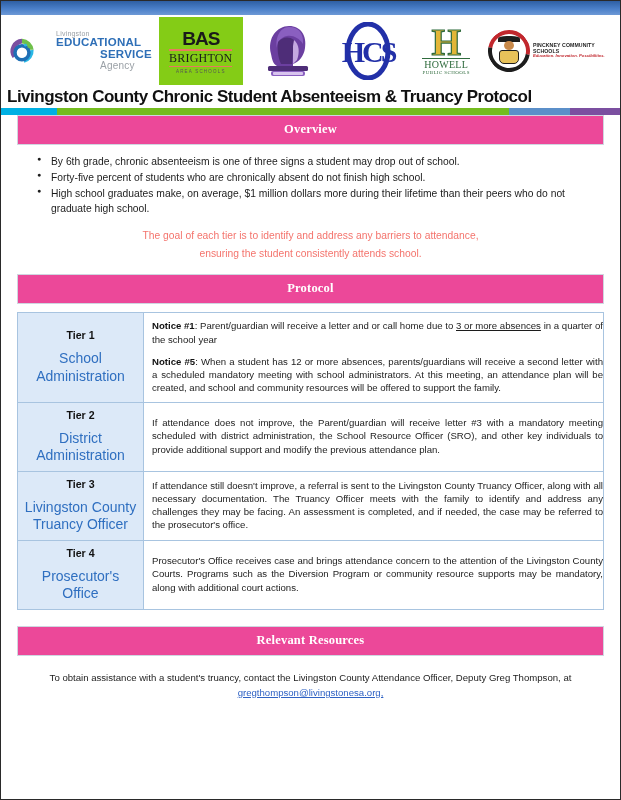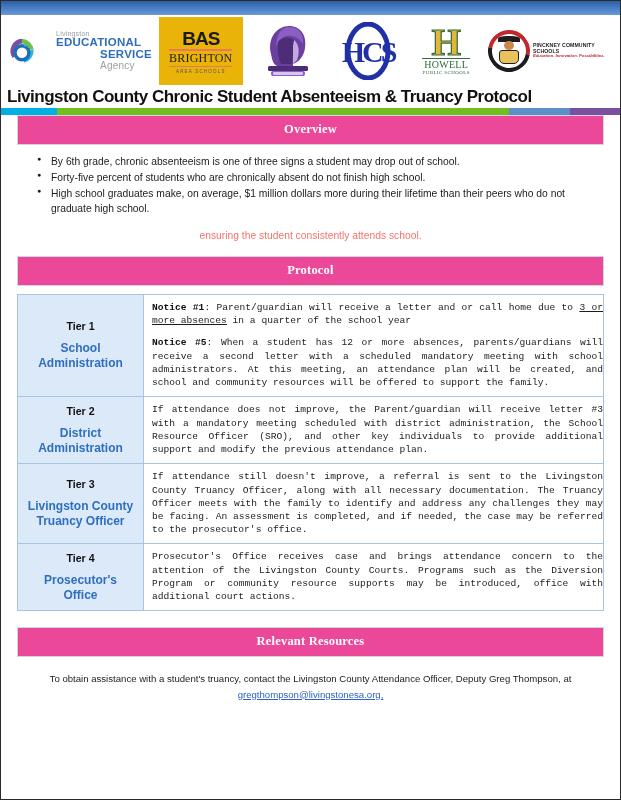--- a/index.html
+++ b/index.html
@@ -37,21 +37,21 @@
     background: #ffffff;
   }
   .logo-cell {
     flex: 0 0 auto;
     display: flex;
     align-items: center;
     justify-content: center;
     height: 68px;
   }
   .logo-lesa { width: 150px; padding-left: 4px; }
-  .logo-bas { width: 84px; background: #eab308; height: 68px; }
+  .logo-bas { width: 84px; background: #84cc16; height: 68px; }
   .logo-fowler { width: 86px; }
   .logo-hcs { width: 72px; }
   .logo-howell { width: 80px; }
   .logo-pinckney { width: 126px; }
 
   
   .lesa-wrap { display: flex; align-items: center; gap: 20px; }
   .lesa-text { line-height: 1.0; }
   .lesa-l1 { font-size: 7px; color: #9aa0a6; letter-spacing: .2px; }
   .lesa-l2 { font-size: 11.5px; font-weight: bold; color: #2e6fb7; letter-spacing: .2px; }
@@ -192,33 +192,32 @@
     text-align: center;
     padding: 6px 4px;
   }
   .tier-num {
     font-size: 10.6px;
     font-weight: bold;
     color: #111111;
     margin-bottom: 9px;
   }
   .tier-role {
-    font-size: 12px;
-    font-weight: bold;
+    font-size: 14px;
+    font-weight: normal;
     color: #2f6fc0;
     line-height: 1.25;
   }
   .desc-cell {
     padding: 6px 0 7px 8px;
     font-size: 9.6px;
     line-height: 1.38;
     color: #1c1c1c;
     text-align: justify;
     background: #ffffff;
-    font-family: Liberation Mono, monospace;
   }
   .desc-cell p { margin: 0; }
   .desc-cell p + p { margin-top: 9px; }
   .desc-cell b { font-weight: bold; color: #111; }
   .desc-cell u { text-decoration: underline; }
 
   
   .res-banner { margin-top: 16px; text-align: center; }
   .resources {
     text-align: center;
@@ -333,20 +332,21 @@
 
     <div class="section-banner">Overview</div>
 
     <ul class="bullets">
       <li>By 6th grade, chronic absenteeism is one of three signs a student may drop out of school.</li>
       <li>Forty-five percent of students who are chronically absent do not finish high school.</li>
       <li>High school graduates make, on average, $1 million dollars more during their lifetime than their peers who do not graduate high school.</li>
     </ul>
 
     <div class="goal">
+      <div>The goal of each tier is to identify and address any barriers to attendance,</div>
       <div>ensuring the student consistently attends school.</div>
     </div>
 
     <div class="section-banner">Protocol</div>
 
     <table class="proto-table">
       <tbody>
         <tr>
           <td class="tier-cell">
             <div class="tier-num">Tier 1</div>
@@ -386,21 +386,21 @@
         </tr>
         <tr>
           <td class="tier-cell">
             <div class="tier-num">Tier 4</div>
             <div class="tier-role">
               <span>Prosecutor's</span><br>
               <span>Office</span>
             </div>
           </td>
           <td class="desc-cell">
-            <p>Prosecutor's Office receives case and brings attendance concern to the attention of the Livingston County Courts. Programs such as the Diversion Program or community resource supports may be introduced, office with additional court actions.</p>
+            <p>Prosecutor's Office receives case and brings attendance concern to the attention of the Livingston County Courts. Programs such as the Diversion Program or community resource supports may be mandatory, along with additional court actions.</p>
           </td>
         </tr>
       </tbody>
     </table>
 
     <div class="section-banner res-banner">Relevant Resources</div>
 
     <div class="resources">
       <span>To obtain assistance with a student's truancy, contact the Livingston County Attendance Officer, Deputy Greg Thompson, at</span>
       <a class="res-link" href="#">gregthompson@livingstonesa.org,</a>

